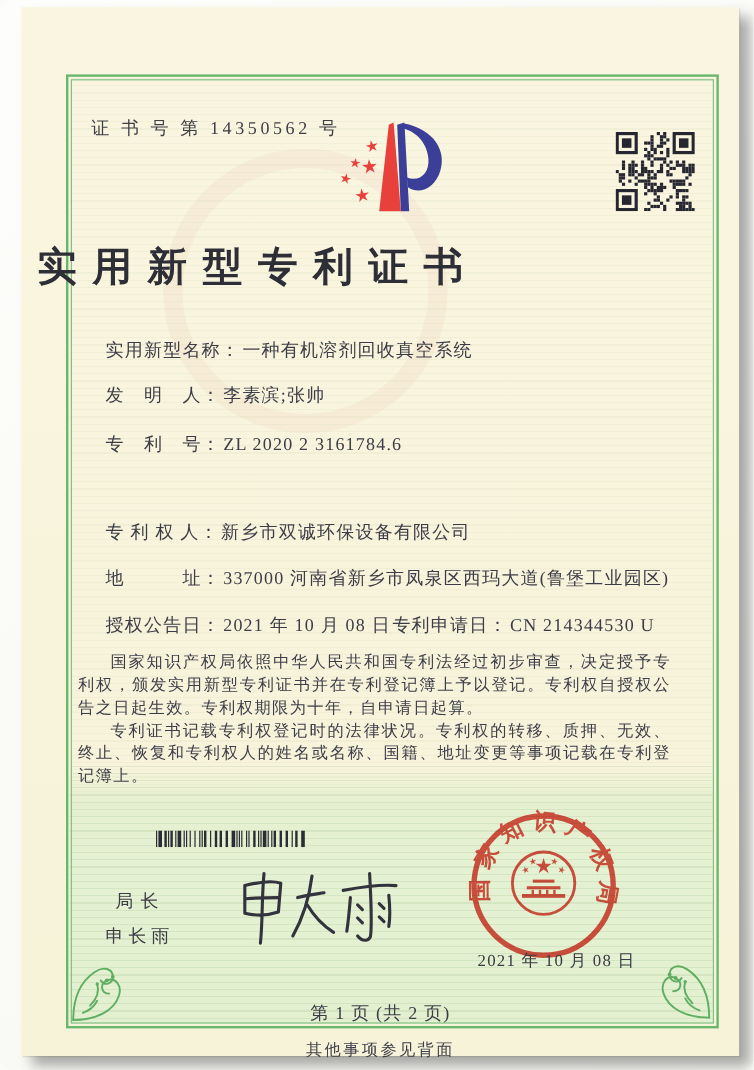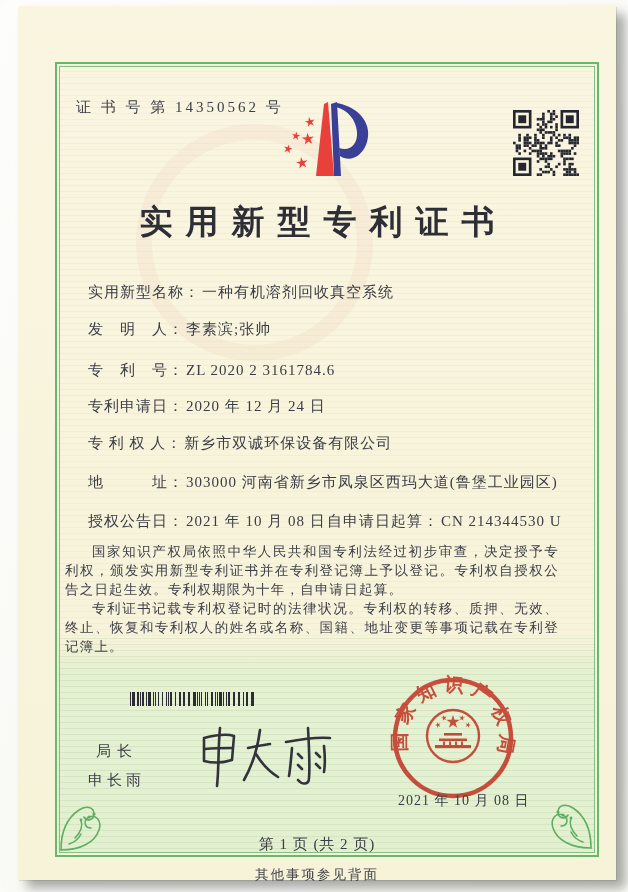--- a/index.html
+++ b/index.html
@@ -15,21 +15,21 @@
              background:
                repeating-linear-gradient(180deg,rgba(128,168,112,.16) 0 1px,transparent 1px 6px),
                linear-gradient(180deg,rgba(226,240,208,0) 0%,rgba(224,239,205,.75) 15%,#e4f1d2 40%,#e3f0d0 100%);}
   .frame{position:absolute;left:37px;top:56px;width:540px;height:791px;border:2.5px solid #68b76c;}
   .frame-inner{position:absolute;inset:2px;border:1px solid #82c186;}
   .bleed{position:absolute;left:118px;top:118px;width:205px;height:205px;border-radius:50%;
          border:16px solid rgba(228,128,118,.07);}
   .cert-no{position:absolute;left:58px;top:92px;font-size:15px;color:#3e3e46;letter-spacing:3px;}
   .logo{position:absolute;left:242px;top:84px;}
   .qr{position:absolute;left:495px;top:104px;}
-  .title{position:absolute;left:0;top:194px;width:100%;text-align:center;font-size:33px;
+  .title{position:absolute;left:0;top:194px;width:100%;font-size:33px;
          font-weight:700;color:#2e2e36;letter-spacing:13px;text-indent:13px;}
   .field{position:absolute;left:70px;font-size:15px;color:#3c3c46;letter-spacing:1px;white-space:nowrap;}
   .field .lbl{margin-right:2px;margin-top:20px;}
   .grant-no{position:absolute;left:239px;top:0;}
   .paras{position:absolute;left:47px;top:536px;width:494px;font-size:13.5px;line-height:19px;
          color:#3e3e48;letter-spacing:1.2px;text-align:justify;}
   .paras p{margin:0;text-indent:2em;}
   .barcode{position:absolute;left:112px;top:686px;}
   .chief-title{position:absolute;left:78px;top:736px;font-size:15px;color:#3c3c46;letter-spacing:6px;}
   .chief-name{position:absolute;left:70px;top:765px;font-size:15px;color:#3c3c46;letter-spacing:4px;}
@@ -287,32 +287,29 @@
 
     <div class="field" style="top:277px">
       <span class="lbl">实用新型名称：</span><span>一种有机溶剂回收真空系统</span>
     </div>
     <div class="field" style="top:314px">
       <span class="lbl">发　明　人：</span><span>李素滨;张帅</span>
     </div>
     <div class="field" style="top:355px">
       <span class="lbl">专　利　号：</span><span>ZL 2020 2 3161784.6</span>
     </div>
-    <div class="field" style="top:391px">
-      <span class="lbl">专利申请日：</span><span>2020 年 12 月 24 日</span>
-    </div>
     <div class="field" style="top:428px">
       <span class="lbl">专 利 权 人：</span><span>新乡市双诚环保设备有限公司</span>
     </div>
     <div class="field" style="top:467px">
-      <span class="lbl">地　　　址：</span><span>303000 河南省新乡市凤泉区西玛大道(鲁堡工业园区)</span>
+      <span class="lbl">地　　　址：</span><span>337000 河南省新乡市凤泉区西玛大道(鲁堡工业园区)</span>
     </div>
     <div class="field" style="top:506px">
       <span class="lbl">授权公告日：</span><span>2021 年 10 月 08 日</span>
-      <span class="grant-no"><span class="lbl">自申请日起算：</span><span>CN 214344530 U</span></span>
+      <span class="grant-no"><span class="lbl">专利申请日：</span><span>CN 214344530 U</span></span>
     </div>
 
     <div class="paras">
       <p>国家知识产权局依照中华人民共和国专利法经过初步审查，决定授予专利权，颁发实用新型专利证书并在专利登记簿上予以登记。专利权自授权公告之日起生效。专利权期限为十年，自申请日起算。</p>
       <p>专利证书记载专利权登记时的法律状况。专利权的转移、质押、无效、终止、恢复和专利权人的姓名或名称、国籍、地址变更等事项记载在专利登记簿上。</p>
     </div>
 
     <svg id="barcode-svg" class="barcode" width="126" height="14" viewBox="0 0 126 14">
         <rect x="0" y="0" width="1" height="14" fill="#2c2c34"></rect>
         <rect x="2" y="0" width="3" height="14" fill="#2c2c34"></rect>

